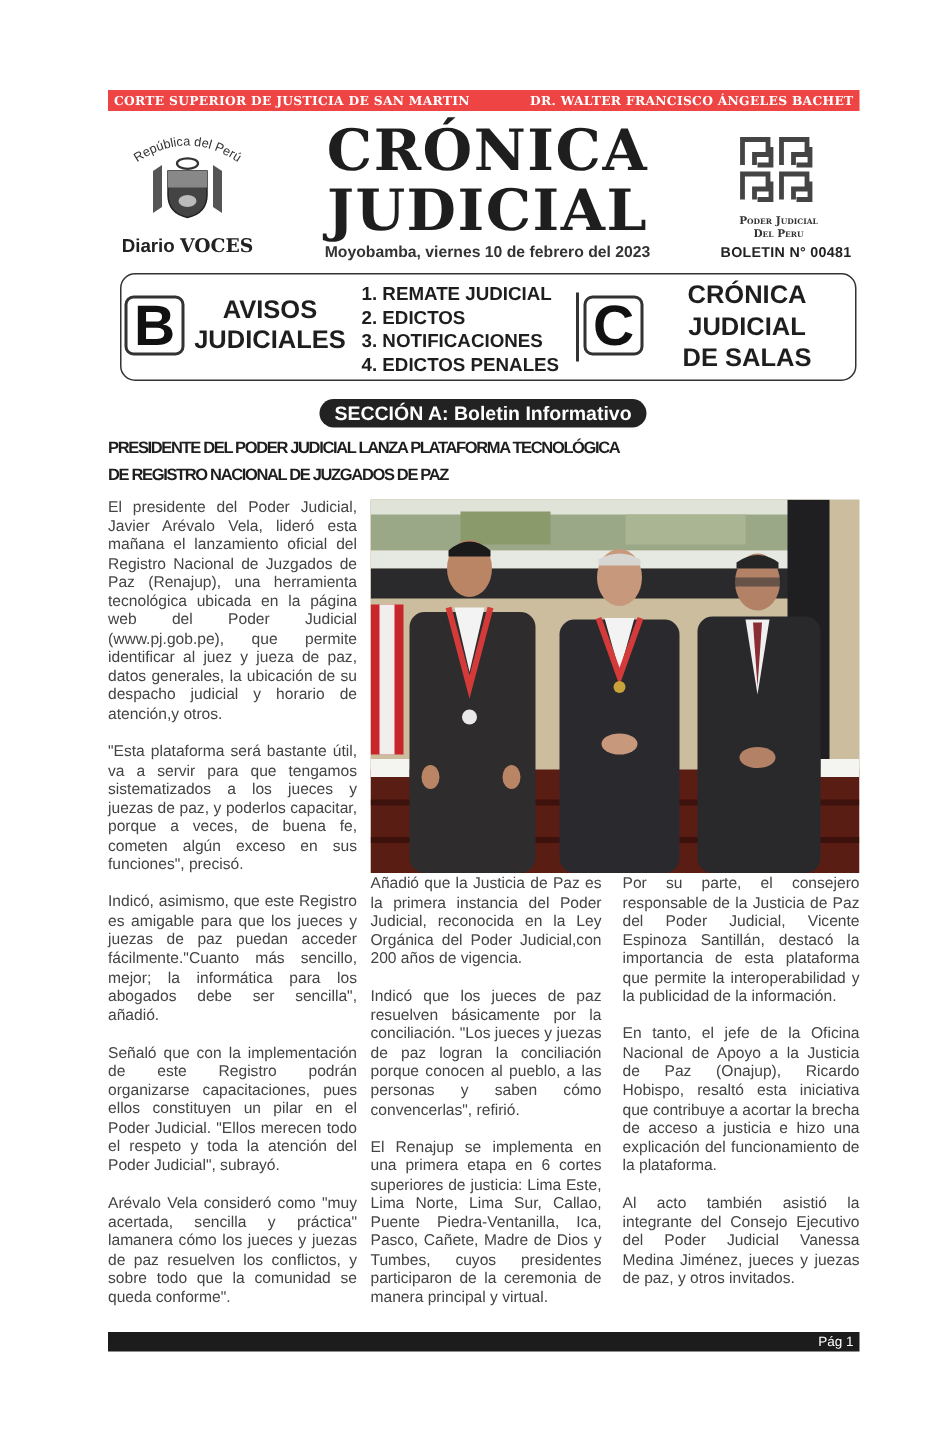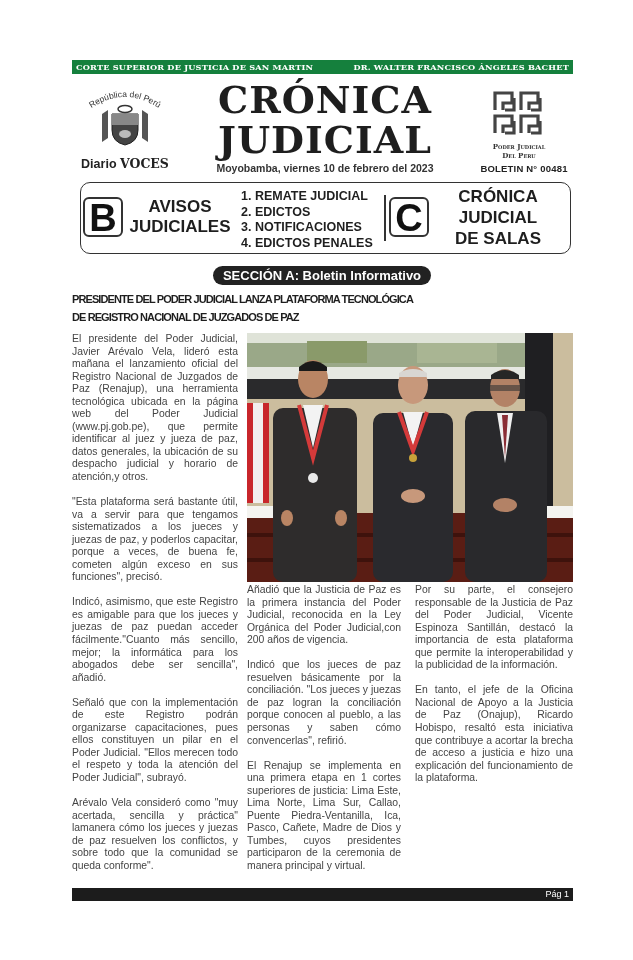--- a/index.html
+++ b/index.html
@@ -1,20 +1,20 @@
 <!DOCTYPE html>
 <html><head>
 <meta charset="utf-8">
 <style>
   html, body { margin:0; padding:0; background:#ffffff; }
   body { width:633px; height:960px; position:relative; overflow:hidden; font-family:"Liberation Sans", sans-serif; color:#222; }
   .abs { position:absolute; }
 
   
-  .topbar { left:72px; top:60px; width:501px; height:14px; background:#15803d; color:#fff; font-family:"DejaVu Serif", serif; font-weight:bold; font-size:8.2px; line-height:14px; letter-spacing:0.2px; }
+  .topbar { left:72px; top:60px; width:501px; height:14px; background:#ef4444; color:#fff; font-family:"DejaVu Serif", serif; font-weight:bold; font-size:8.2px; line-height:14px; letter-spacing:0.2px; }
   .topbar .l { position:absolute; left:4px; top:0; }
   .topbar .r { position:absolute; right:4px; top:0; }
 
   
   .logo-left { left:78px; top:86px; width:94px; height:92px; text-align:center; }
   .arc-text { position:absolute; left:0; top:0; width:94px; height:28px; }
   .shield { position:absolute; left:20px; top:18px; width:54px; height:42px; }
   .diario { position:absolute; left:0; top:70px; width:94px; font-size:12.5px; font-weight:bold; color:#222; text-align:center; }
   .diario .v { font-family:"DejaVu Serif", serif; font-weight:bold;margin-top:13px; }
 
@@ -201,23 +201,24 @@
       <path d="M250,80 L258,130 L266,80" fill="#f0f0f0"></path>
       <path d="M255,82 L258,125 L261,82" fill="#8a2d35"></path>
       <ellipse cx="258" cy="172" rx="12" ry="7" fill="#b38266"></ellipse>
     </g>
   </svg>
 </div>
 
 <div class="abs col col2">
   <p>Añadió que la Justicia de Paz es la primera instancia del Poder Judicial, reconocida en la Ley Orgánica del Poder Judicial,con 200 años de vigencia.</p>
   <p>Indicó que los jueces de paz resuelven básicamente por la conciliación. "Los jueces y juezas de paz logran la conciliación porque conocen al pueblo, a las personas y saben cómo convencerlas", refirió.</p>
-  <p>El Renajup se implementa en una primera etapa en 1 cortes superiores de justicia: Lima Este, Lima Norte, Lima Sur, Callao, Puente Piedra-Ventanilla, Ica, Pasco, Cañete, Madre de Dios y Tumbes, cuyos presidentes participaron de la ceremonia de manera principal y virtual.</p>
+  <p>El Renajup se implementa en una primera etapa en 6 cortes superiores de justicia: Lima Este, Lima Norte, Lima Sur, Callao, Puente Piedra-Ventanilla, Ica, Pasco, Cañete, Madre de Dios y Tumbes, cuyos presidentes participaron de la ceremonia de manera principal y virtual.</p>
 </div>
 
 <div class="abs col col3">
   <p>Por su parte, el consejero responsable de la Justicia de Paz del Poder Judicial, Vicente Espinoza Santillán, destacó la importancia de esta plataforma que permite la interoperabilidad y la publicidad de la información.</p>
   <p>En tanto, el jefe de la Oficina Nacional de Apoyo a la Justicia de Paz (Onajup), Ricardo Hobispo, resaltó esta iniciativa que contribuye a acortar la brecha de acceso a justicia e hizo una explicación del funcionamiento de la plataforma.</p>
+  <p>Al acto también asistió la integrante del Consejo Ejecutivo del Poder Judicial Vanessa Medina Jiménez, jueces y juezas de paz, y otros invitados.</p>
 </div>
 
 <div class="abs footbar">
   <span>Pág 1</span>
 </div>
 
 </body></html>

